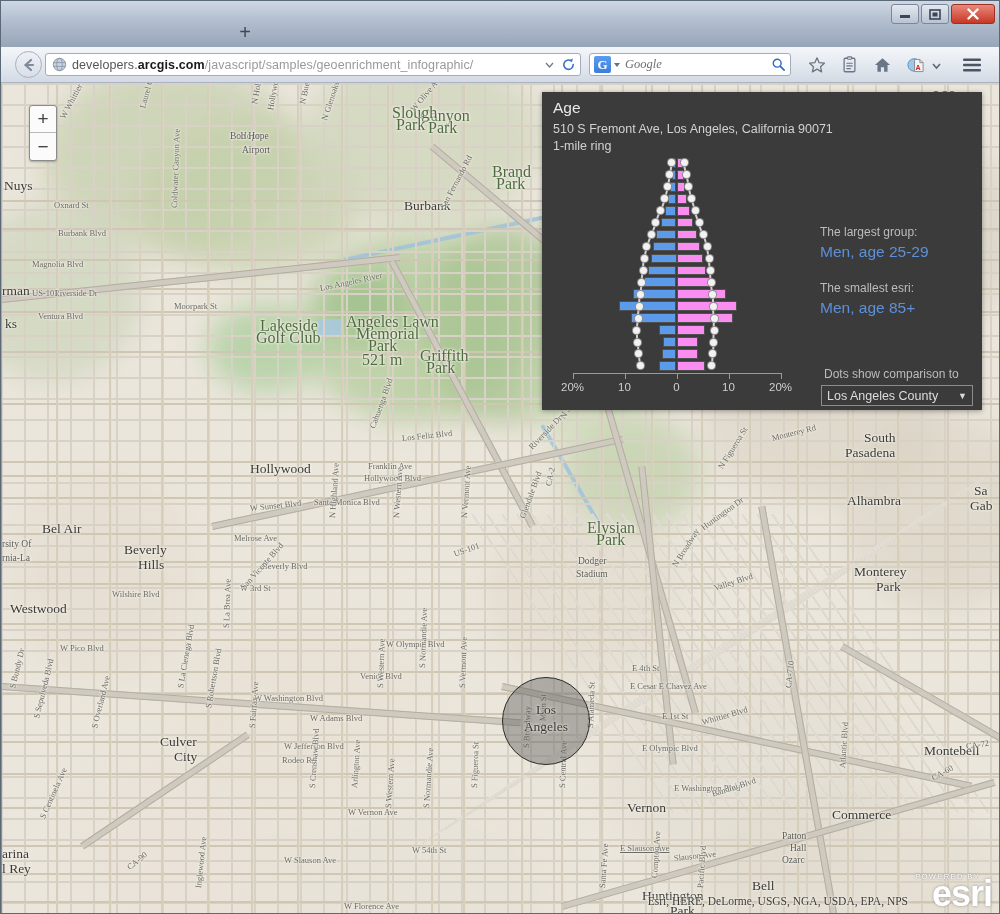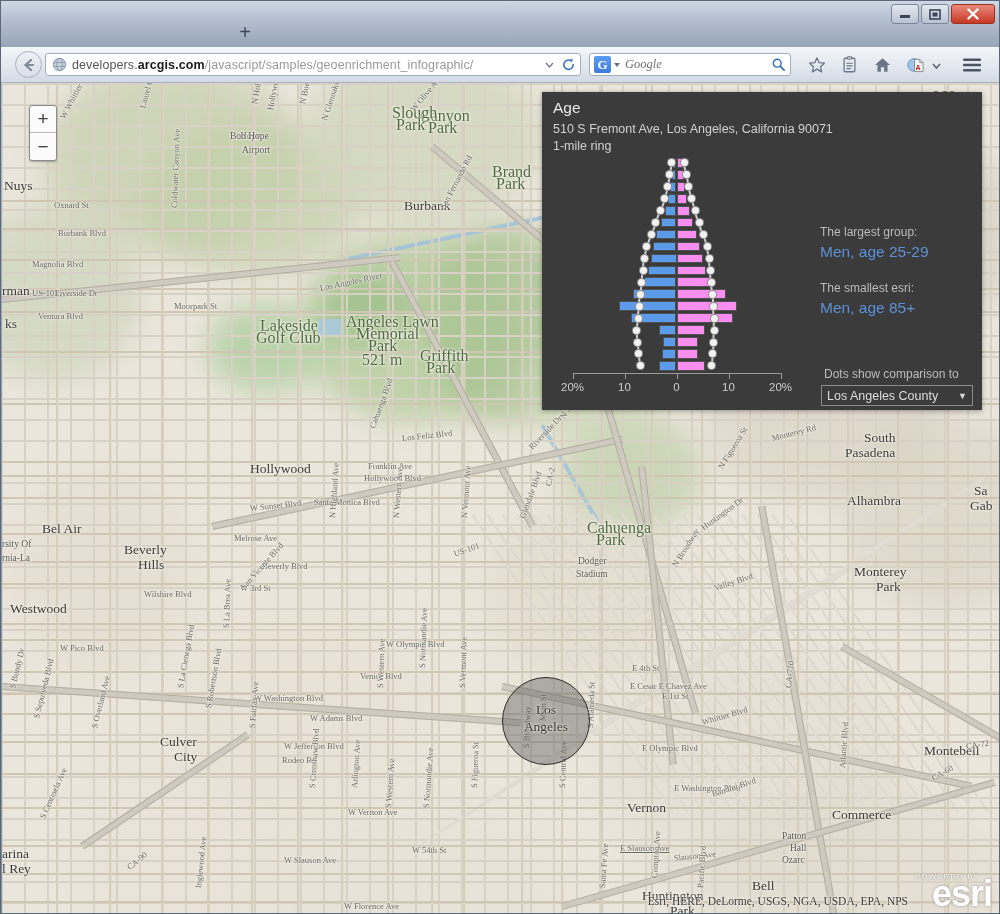--- a/index.html
+++ b/index.html
@@ -691,21 +691,21 @@
           <div class="maplabel green" style="left: 390px; top: 21px;">Slough</div>
           <div class="maplabel green" style="left: 394px; top: 33px;">Park</div>
           <div class="maplabel green" style="left: 258px; top: 234px;">Lakeside</div>
           <div class="maplabel green" style="left: 254px; top: 246px;">Golf Club</div>
           <div class="maplabel green" style="left: 344px; top: 230px;">Angeles Lawn</div>
           <div class="maplabel green" style="left: 354px; top: 242px;">Memorial</div>
           <div class="maplabel green" style="left: 366px; top: 254px;">Park</div>
           <div class="maplabel green" style="left: 360px; top: 268px;">521 m</div>
           <div class="maplabel green" style="left: 418px; top: 264px;">Griffith</div>
           <div class="maplabel green" style="left: 424px; top: 276px;">Park</div>
-          <div class="maplabel green" style="left: 585px; top: 436px;">Cahuenga</div>
+          <div class="maplabel green" style="left: 585px; top: 436px;">Elysian</div>
           <div class="maplabel green" style="left: 594px; top: 448px;">Park</div>
           <div class="maplabel small" style="left: 576px; top: 473px;">Dodger</div>
           <div class="maplabel small" style="left: 574px; top: 486px;">Stadium</div>
           <div class="maplabel small" style="left: 780px; top: 748px;">Patton</div>
           <div class="maplabel small" style="left: 788px; top: 760px;">Hall</div>
           <div class="maplabel small" style="left: 780px; top: 772px;">Ozarc</div>
           <div class="maplabel green" style="left: 930px; top: 5px;">968 m</div>
           <div class="maplabel street" style="left: 52px; top: 117px; transform: rotate(0deg); transform-origin: 0px 50%;">Oxnard St</div>
           <div class="maplabel street" style="left: 56px; top: 145px; transform: rotate(0deg); transform-origin: 0px 50%;">Burbank Blvd</div>
           <div class="maplabel street" style="left: 30px; top: 176px; transform: rotate(0deg); transform-origin: 0px 50%;">Magnolia Blvd</div>
@@ -722,21 +722,21 @@
           <div class="maplabel street" style="left: 172px; top: 120px; transform: rotate(-88deg); transform-origin: 0px 50%;">Coldwater Canyon Ave</div>
           <div class="maplabel street" style="left: 410px; top: 22px; transform: rotate(-50deg); transform-origin: 0px 50%;">W Olive Ave</div>
           <div class="maplabel street" style="left: 440px; top: 120px; transform: rotate(-62deg); transform-origin: 0px 50%;">San Fernando Rd</div>
           <div class="maplabel street" style="left: 318px; top: 200px; transform: rotate(-12deg); transform-origin: 0px 50%;">Los Angeles River</div>
           <div class="maplabel street" style="left: 366px; top: 378px; transform: rotate(0deg); transform-origin: 0px 50%;">Franklin Ave</div>
           <div class="maplabel street" style="left: 362px; top: 390px; transform: rotate(0deg); transform-origin: 0px 50%;">Hollywood Blvd</div>
           <div class="maplabel street" style="left: 312px; top: 414px; transform: rotate(0deg); transform-origin: 0px 50%;">Santa Monica Blvd</div>
           <div class="maplabel street" style="left: 232px; top: 450px; transform: rotate(0deg); transform-origin: 0px 50%;">Melrose Ave</div>
           <div class="maplabel street" style="left: 260px; top: 478px; transform: rotate(0deg); transform-origin: 0px 50%;">Beverly Blvd</div>
           <div class="maplabel street" style="left: 238px; top: 500px; transform: rotate(0deg); transform-origin: 0px 50%;">W 3rd St</div>
-          <div class="maplabel street" style="left: 110px; top: 506px; transform: rotate(0deg); transform-origin: 0px 50%; margin-left: 32px;">Wilshire Blvd</div>
+          <div class="maplabel street" style="left: 110px; top: 506px; transform: rotate(0deg); transform-origin: 0px 50%;">Wilshire Blvd</div>
           <div class="maplabel street" style="left: 452px; top: 466px; transform: rotate(-20deg); transform-origin: 0px 50%;">US-101</div>
           <div class="maplabel street" style="left: 384px; top: 556px; transform: rotate(0deg); transform-origin: 0px 50%;">W Olympic Blvd</div>
           <div class="maplabel street" style="left: 58px; top: 560px; transform: rotate(0deg); transform-origin: 0px 50%;">W Pico Blvd</div>
           <div class="maplabel street" style="left: 358px; top: 588px; transform: rotate(0deg); transform-origin: 0px 50%;">Venice Blvd</div>
           <div class="maplabel street" style="left: 252px; top: 610px; transform: rotate(0deg); transform-origin: 0px 50%;">W Washington Blvd</div>
           <div class="maplabel street" style="left: 308px; top: 630px; transform: rotate(0deg); transform-origin: 0px 50%;">W Adams Blvd</div>
           <div class="maplabel street" style="left: 282px; top: 658px; transform: rotate(0deg); transform-origin: 0px 50%;">W Jefferson Blvd</div>
           <div class="maplabel street" style="left: 280px; top: 672px; transform: rotate(0deg); transform-origin: 0px 50%;">Rodeo Rd</div>
           <div class="maplabel street" style="left: 346px; top: 724px; transform: rotate(0deg); transform-origin: 0px 50%;">W Vernon Ave</div>
           <div class="maplabel street" style="left: 410px; top: 762px; transform: rotate(0deg); transform-origin: 0px 50%;">W 54th St</div>
@@ -747,21 +747,21 @@
           <div class="maplabel street" style="left: 378px; top: 600px; transform: rotate(-88deg); transform-origin: 0px 50%;">S Western Ave</div>
           <div class="maplabel street" style="left: 420px; top: 580px; transform: rotate(-88deg); transform-origin: 0px 50%;">S Normandie Ave</div>
           <div class="maplabel street" style="left: 472px; top: 700px; transform: rotate(-88deg); transform-origin: 0px 50%;">S Figueroa St</div>
           <div class="maplabel street" style="left: 560px; top: 700px; transform: rotate(-88deg); transform-origin: 0px 50%;">S Central Ave</div>
           <div class="maplabel street" style="left: 524px; top: 660px; transform: rotate(-88deg); transform-origin: 0px 50%;">S Broadway</div>
           <div class="maplabel street" style="left: 540px; top: 640px; transform: rotate(-88deg); transform-origin: 0px 50%;">S Main St</div>
           <div class="maplabel street" style="left: 588px; top: 640px; transform: rotate(-88deg); transform-origin: 0px 50%;">S Alameda St</div>
           <div class="maplabel street" style="left: 640px; top: 660px; transform: rotate(0deg); transform-origin: 0px 50%;">E Olympic Blvd</div>
           <div class="maplabel street" style="left: 630px; top: 580px; transform: rotate(0deg); transform-origin: 0px 50%;">E 4th St</div>
           <div class="maplabel street" style="left: 628px; top: 598px; transform: rotate(0deg); transform-origin: 0px 50%;">E Cesar E Chavez Ave</div>
-          <div class="maplabel street" style="left: 660px; top: 608px; transform: rotate(0deg); transform-origin: 0px 50%;">E 1st St</div>
+          <div class="maplabel street" style="left: 660px; top: 628px; transform: rotate(0deg); transform-origin: 0px 50%;">E 1st St</div>
           <div class="maplabel street" style="left: 672px; top: 700px; transform: rotate(0deg); transform-origin: 0px 50%;">E Washington Blvd</div>
           <div class="maplabel street" style="left: 718px; top: 380px; transform: rotate(-58deg); transform-origin: 0px 50%;">N Figueroa St</div>
           <div class="maplabel street" style="left: 672px; top: 478px; transform: rotate(-58deg); transform-origin: 0px 50%;">N Broadway</div>
           <div class="maplabel street" style="left: 770px; top: 350px; transform: rotate(-14deg); transform-origin: 0px 50%;">Monterey Rd</div>
           <div class="maplabel street" style="left: 712px; top: 500px; transform: rotate(-18deg); transform-origin: 0px 50%;">Valley Blvd</div>
           <div class="maplabel street" style="left: 700px; top: 440px; transform: rotate(-36deg); transform-origin: 0px 50%;">Huntington Dr</div>
           <div class="maplabel street" style="left: 528px; top: 360px; transform: rotate(-46deg); transform-origin: 0px 50%;">Riverside Dr</div>
           <div class="maplabel street" style="left: 248px; top: 420px; transform: rotate(-6deg); transform-origin: 0px 50%;">W Sunset Blvd</div>
           <div class="maplabel street" style="left: 546px; top: 398px; transform: rotate(-78deg); transform-origin: 0px 50%;">CA-2</div>
           <div class="maplabel street" style="left: 930px; top: 690px; transform: rotate(-28deg); transform-origin: 0px 50%;">CA-60</div>

